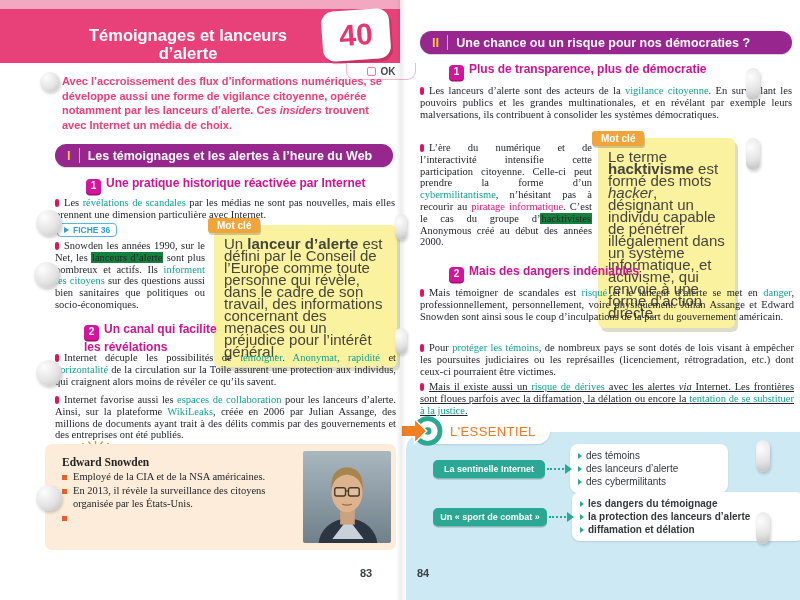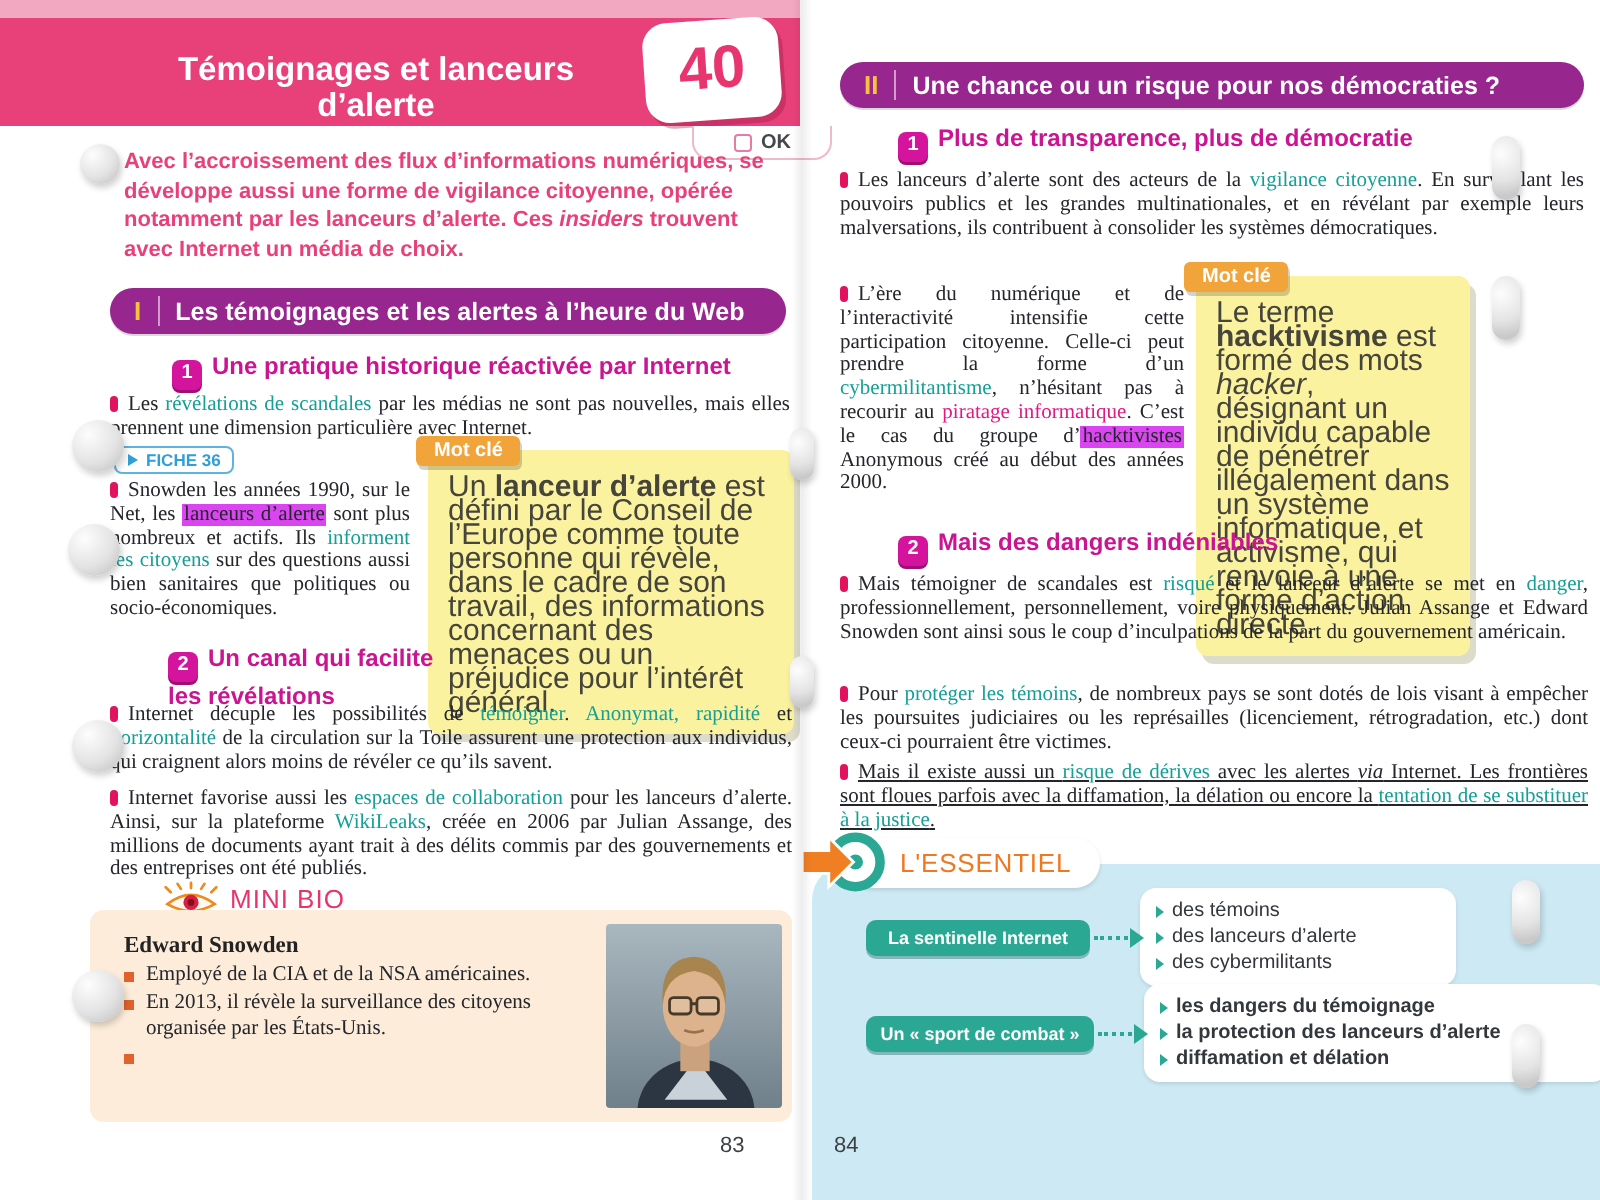--- a/index.html
+++ b/index.html
@@ -41,21 +41,21 @@
   .rp-sub1{ left:449px; top:62px; }
   .rp-sub2{ left:449px; top:264px; }
 
   
   .para{ position:absolute; font-family:"Liberation Serif", serif; font-size:10.5px; line-height:11.8px;
     color:#24262b; text-align:justify; }
   .bmark{ display:inline-block; width:4px; height:8px; background:#e1135e; border-radius:2px;
     margin-right:5px; vertical-align:-1px; }
   .seg-t{ color:#14a096; }
   .seg-pk{ color:#e01a84; }
-  .seg-hl{ background:#d946ef; padding:0 1px;margin-top:40px; }
+  .seg-hl{ background:#15803d; padding:0 1px;margin-top:40px; }
   .seg-b{ font-weight:bold; }
   .seg-i{ font-style:italic; }
 
   .lp-p1{ left:55px; top:197px; width:340px; }
   .lp-p2{ left:55px; top:240px; width:150px; }
   .lp-p3{ left:55px; top:352px; width:341px; }
   .lp-p4{ left:55px; top:394px; width:341px; }
   .rp-p1{ left:420px; top:85px; width:372px; }
   .rp-p2{ left:420px; top:142px; width:172px; }
   .rp-p3{ left:420px; top:287px; width:374px; }
@@ -73,21 +73,21 @@
     box-shadow:3px 4px 0 rgba(120,110,40,.25); padding:13px 10px 9px; }
   .keybox-tab{ position:absolute; top:-7px; left:-6px; background:#f1a43a; color:#fff; font-weight:bold;
     font-size:10px; padding:2px 9px; border-radius:3px; box-shadow:1px 2px 0 rgba(0,0,0,.18); }
   .keybox-body{ font-size:15px; line-height:12px; color:#46453c; }
   .lp-keybox{ left:214px; top:225px; width:183px; }
   .rp-keybox{ left:598px; top:138px; width:137px; }
 
   
   .bio-head{ position:absolute; left:82px; top:440px; display:flex; align-items:center; gap:6px; }
   .bio-head-label{ color:#e8346d; font-weight:normal; font-size:13px; letter-spacing:.5px; }
-  .bio-box{ position:absolute; left:45px; top:455px; width:351px; height:106px; background:#fcecd9;
+  .bio-box{ position:absolute; left:45px; top:444px; width:351px; height:106px; background:#fcecd9;
     border-radius:7px; padding:12px 14px 8px 17px; }
   .bio-name{ font-family:"Liberation Serif", serif; font-weight:bold; font-size:11.5px; color:#232323;
     margin-bottom:3px; }
   .bio-item{ display:flex; width:238px; font-family:"Liberation Serif", serif; font-size:10.5px;
     line-height:12.3px; color:#24262b; margin-bottom:2px; }
   .bio-sq{ flex:none; width:5px; height:5px; background:#e0622d; margin:4px 6px 0 0; }
   .bio-photo{ position:absolute; right:5px; top:7px; width:88px; height:92px; border-radius:2px; }
 
   
   .ess-box{ position:absolute; left:406px; top:432px; width:394px; height:168px; background:#cde9f4;
@@ -110,21 +110,21 @@
     border-left:7px solid #2aa893; border-top:5px solid transparent; border-bottom:5px solid transparent; }
   .ess-items{ background:#fff; border-radius:8px; padding:5px 8px;
     box-shadow:0 1px 2px rgba(0,0,0,.10); }
   .ess-items.w1{ width:158px; }
   .ess-items.w2{ width:232px;font-weight:bold; }
   .ess-item{ display:flex; align-items:center; font-size:10px; color:#33373c; line-height:13px; }
   .tri{ flex:none; width:0; height:0; border-left:4.5px solid #2aa893; border-top:3px solid transparent;
     border-bottom:3px solid transparent; margin-right:4px; }
 
   
-  .pagenum{ position:absolute; font-weight:normal; font-size:11px; color:#3d4045; }
+  .pagenum{ position:absolute; font-weight:bold; font-size:11px; color:#3d4045; }
   .pn83{ left:360px; top:567px; }
   .pn84{ left:417px; top:567px; }
   .spine{ position:absolute; left:396px; top:0; width:10px; height:600px;
     background:linear-gradient(90deg, rgba(0,0,0,0), rgba(0,0,0,.07), rgba(0,0,0,0)); }
   .notch{ position:absolute; background:radial-gradient(circle at 32% 28%, #fdfdfd, #e3e3e3 55%, #c9c9c9 85%);
     box-shadow:1px 2px 3px rgba(0,0,0,.18); }
   .nc{ width:26px; height:26px; border-radius:50%; }
   .ncap{ width:14px; height:32px; border-radius:8px; }
   .n1{ left:40px; top:72px; width:20px; height:20px; border-radius:50%; }
   .n2{ left:36px; top:210px; } .n3{ left:34px; top:262px; }

